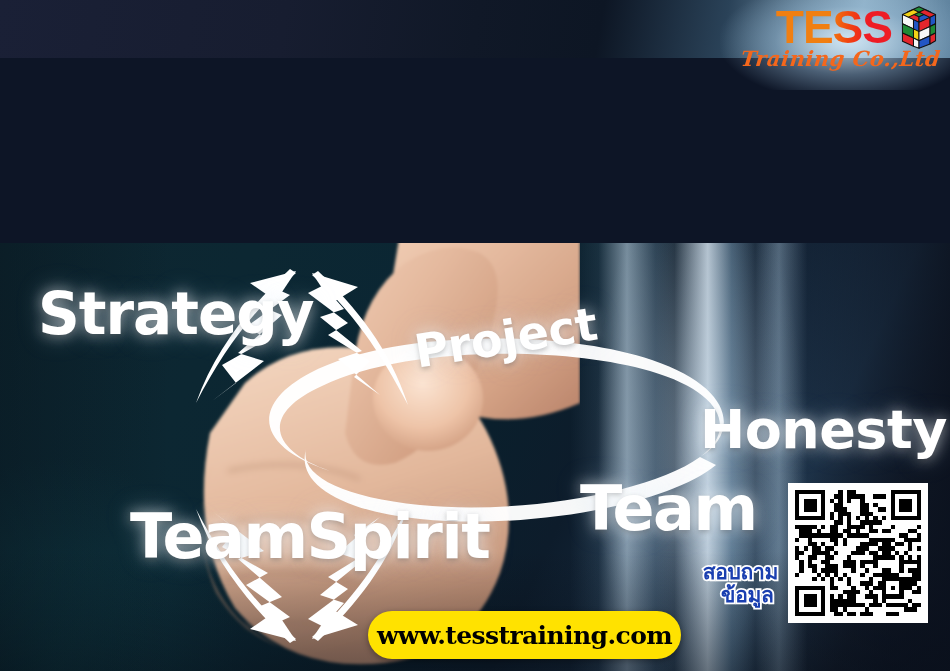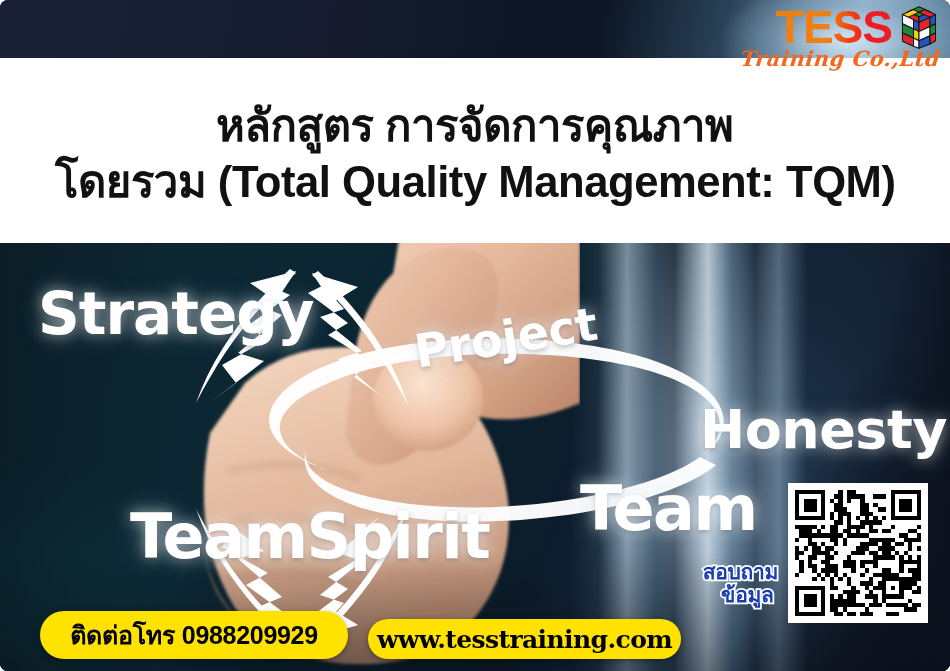--- a/index.html
+++ b/index.html
@@ -8,21 +8,20 @@
     width:950px; height:671px;
     background:#ffffff;
     font-family:"Liberation Sans", sans-serif;
     overflow:hidden;
   }
   #poster {
     position:relative;
     width:950px; height:671px;
     overflow:hidden;
     background:#0d1526;
-    border-radius:8px;
   }
 
   
   .top-strip {
     position:absolute; left:0; top:0; width:950px; height:58px;
     background:
       radial-gradient(ellipse 180px 90px at 862px 30px, rgba(205,225,240,.85) 0%, rgba(140,175,200,.35) 45%, rgba(0,0,0,0) 75%),
       radial-gradient(ellipse 120px 70px at 790px 46px, rgba(170,200,220,.45) 0%, rgba(0,0,0,0) 70%),
       linear-gradient(100deg, #161b2e 0%, #171d30 28%, #121a2a 45%, #0e1726 62%, #23364a 78%, #6f8ea6 92%, #4a6síp 100%),
       #151b2c;
@@ -189,21 +188,21 @@
   }
   .pill-phone {
     left:40px; bottom:12px;
     width:308px; height:48px;
     font-family:"Liberation Sans", sans-serif;
     font-size:25px;
     letter-spacing:-.3px;
   }
   .pill-web {
     left:368px; bottom:12px;
-    width:313px; height:40px;
+    width:313px; height:48px;
     font-family:"DejaVu Serif", serif;
     font-size:25px;
     letter-spacing:-.6px;
   }
 </style>
 </head>
 <body>
 
 <div id="poster">
 
@@ -237,24 +236,20 @@
             <polygon points="74,49 86,43 86,63 74,69" fill="#1f8a36"></polygon>
             <polygon points="50,80 74,69 74,87 50,96" fill="#2255c4"></polygon>
             <polygon points="74,69 86,63 86,80 74,87" fill="#e4262c"></polygon>
           </g>
         </svg>
       </span>
     </div>
     <div class="logo-sub">Training Co.,Ltd</div>
   </div>
 
-  <div class="title-band">
-    <div class="title-line l1">หลักสูตร การจัดการคุณภาพ</div>
-    <div class="title-line l2">โดยรวม (Total Quality Management: TQM)</div>
-  </div>
 
   <div class="photo">
     <div class="photo-bg"></div>
 
     <div class="hand">
       <svg viewBox="0 0 430 440" xmlns="http://www.w3.org/2000/svg">
         <defs>
           <linearGradient id="skin" x1="0" y1="0" x2="1" y2="1">
             <stop offset="0%" stop-color="#f0cdb4"></stop>
             <stop offset="35%" stop-color="#e4b99e"></stop>
@@ -781,16 +776,15 @@
           <rect x="15" y="28" width="1" height="1"></rect>
           <rect x="16" y="28" width="1" height="1"></rect>
           <rect x="17" y="28" width="1" height="1"></rect>
           <rect x="21" y="28" width="1" height="1"></rect>
           <rect x="22" y="28" width="1" height="1"></rect>
           <rect x="23" y="28" width="1" height="1"></rect>
         </g>
     </svg>
   </div>
 
-  <div class="pill pill-phone">ติดต่อโทร 0988209929</div>
   <div class="pill pill-web">www.tesstraining.com</div>
 
 </div>
 
 </body></html>

